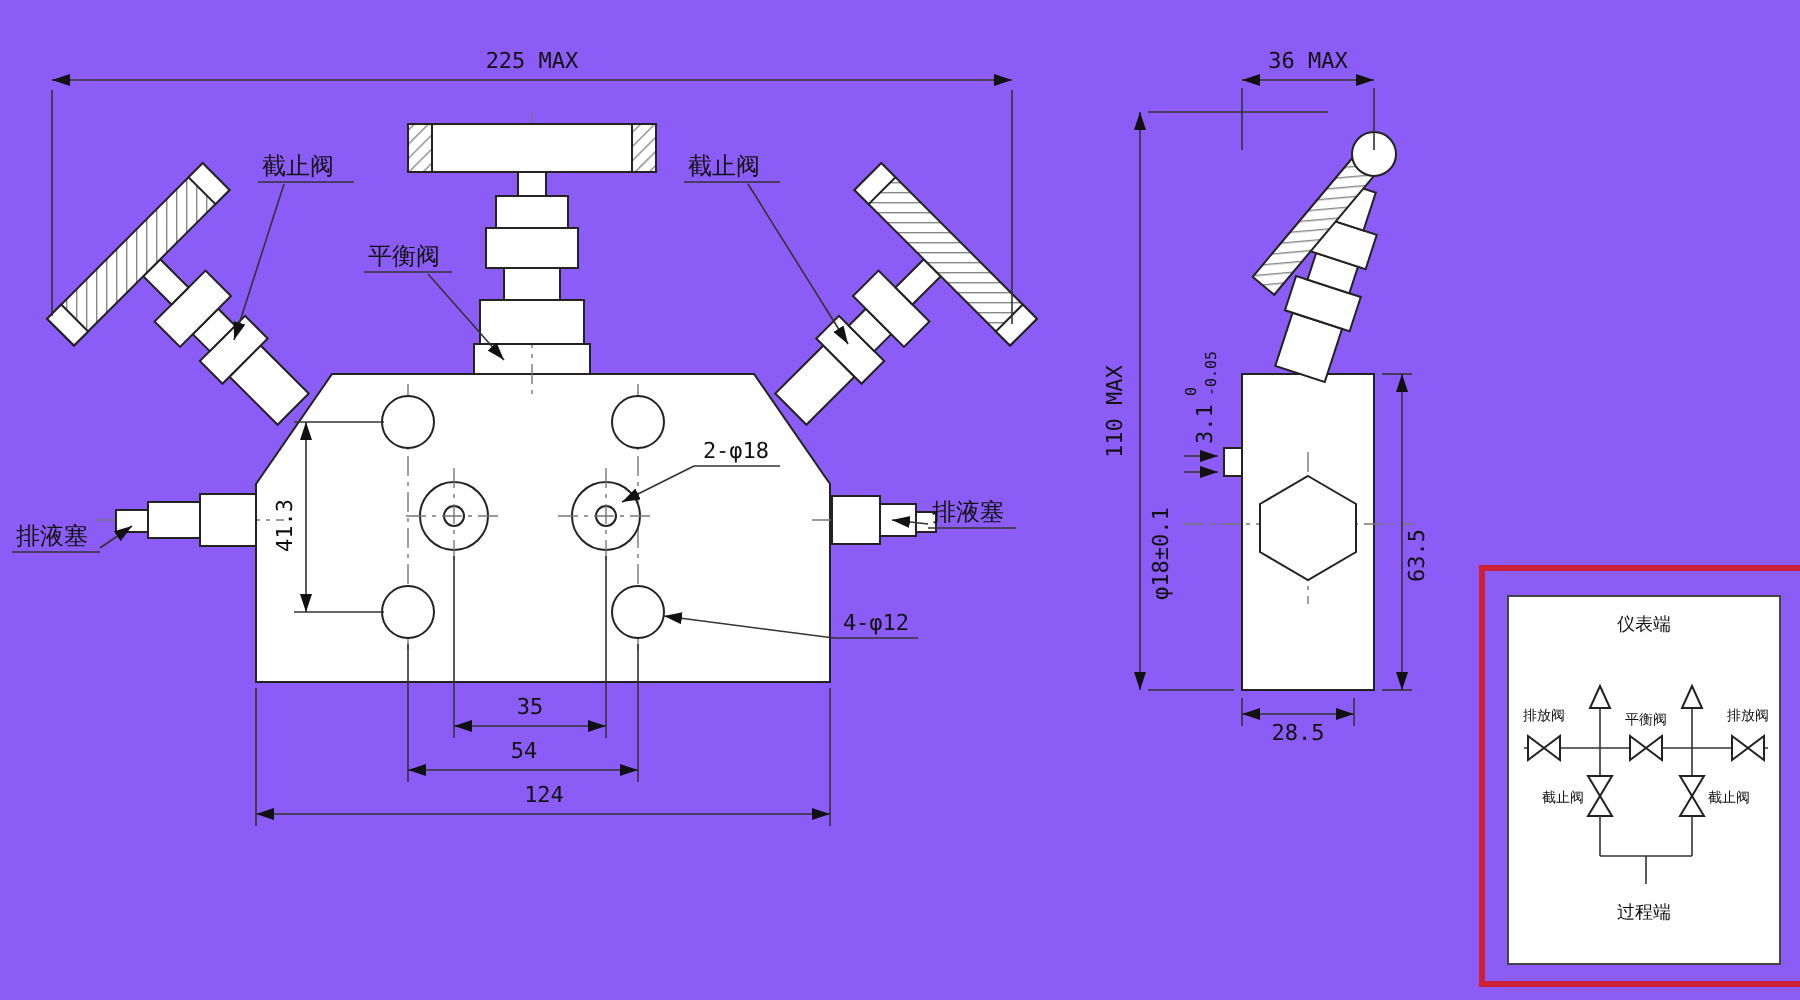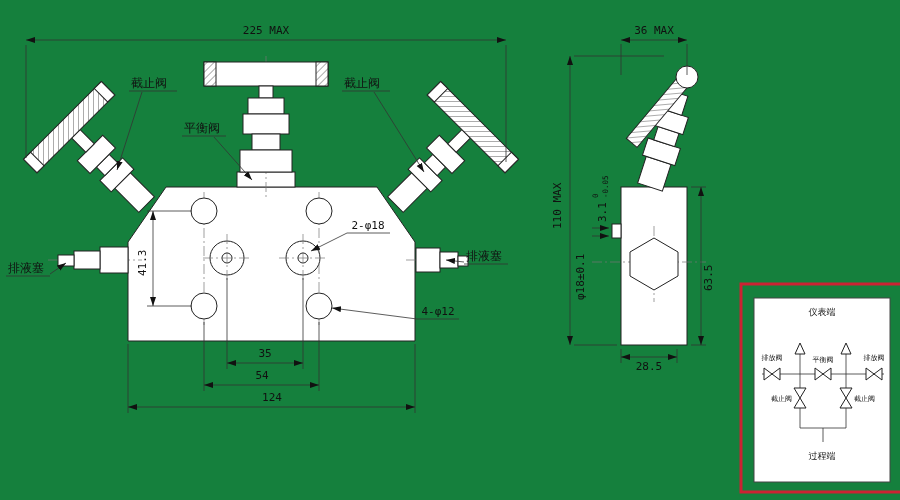--- a/index.html
+++ b/index.html
@@ -1,16 +1,16 @@
 <!DOCTYPE html>
 <html><head>
 <meta charset="utf-8">
 <style>
   html,body{margin:0;padding:0;background:#fff;}
-  .stage{position:relative;width:900px;height:500px;background:#15803d;overflow:hidden;text-align:center;}
+  .stage{position:relative;width:900px;height:500px;background:#8b5cf6;overflow:hidden;text-align:center;}
   svg{position:absolute;left:0;top:0;}
   .thin{stroke:#333;stroke-width:0.8;fill:none;}
   .cl{stroke:#777;stroke-width:0.7;fill:none;stroke-dasharray:10 3 2 3;}
   .part{fill:#fff;stroke:#222;stroke-width:1;}
   .sym{fill:#fff;stroke:#222;stroke-width:1;}
   .dim-t{font-family:"DejaVu Sans Mono",monospace;font-size:11px;fill:#111;}
   .dim-s{font-family:"DejaVu Sans Mono",monospace;font-size:7.5px;fill:#111;}
   .cn{font-family:"DejaVu Sans",sans-serif;font-size:12px;fill:#111;}
   .cn-m{font-family:"DejaVu Sans",sans-serif;font-size:9px;fill:#111;}
   .cn-s{font-family:"DejaVu Sans",sans-serif;font-size:7px;fill:#111;}

